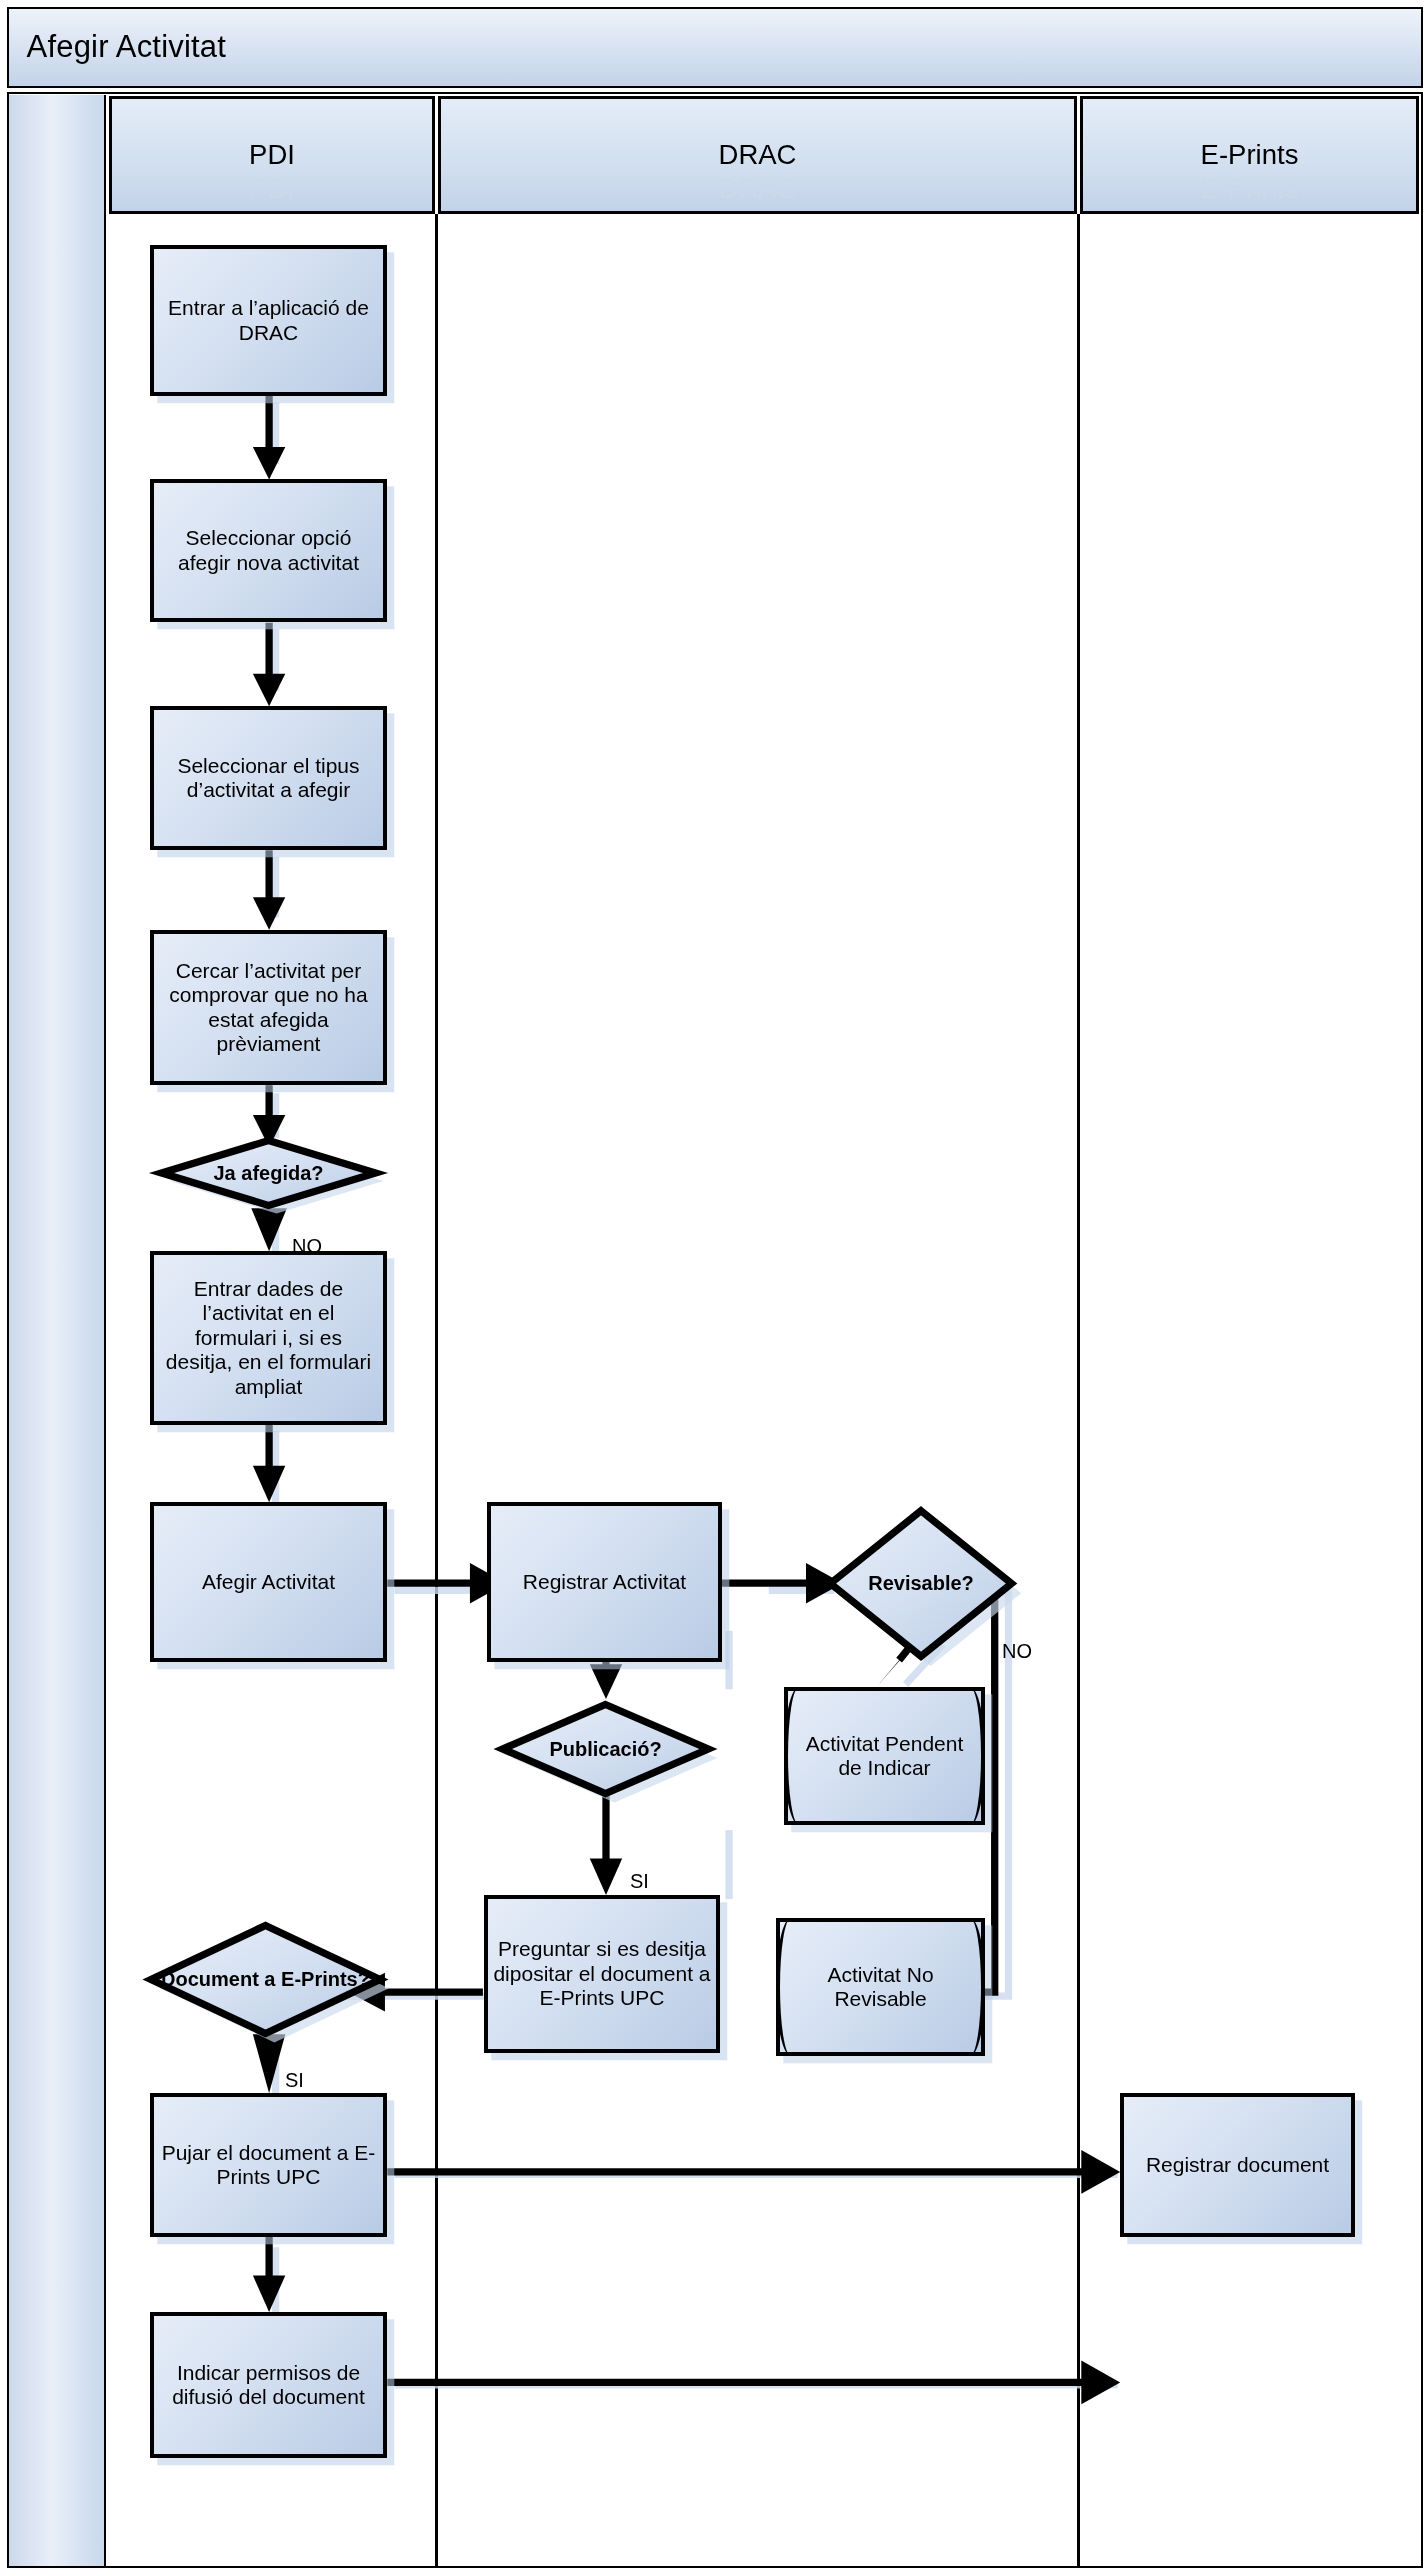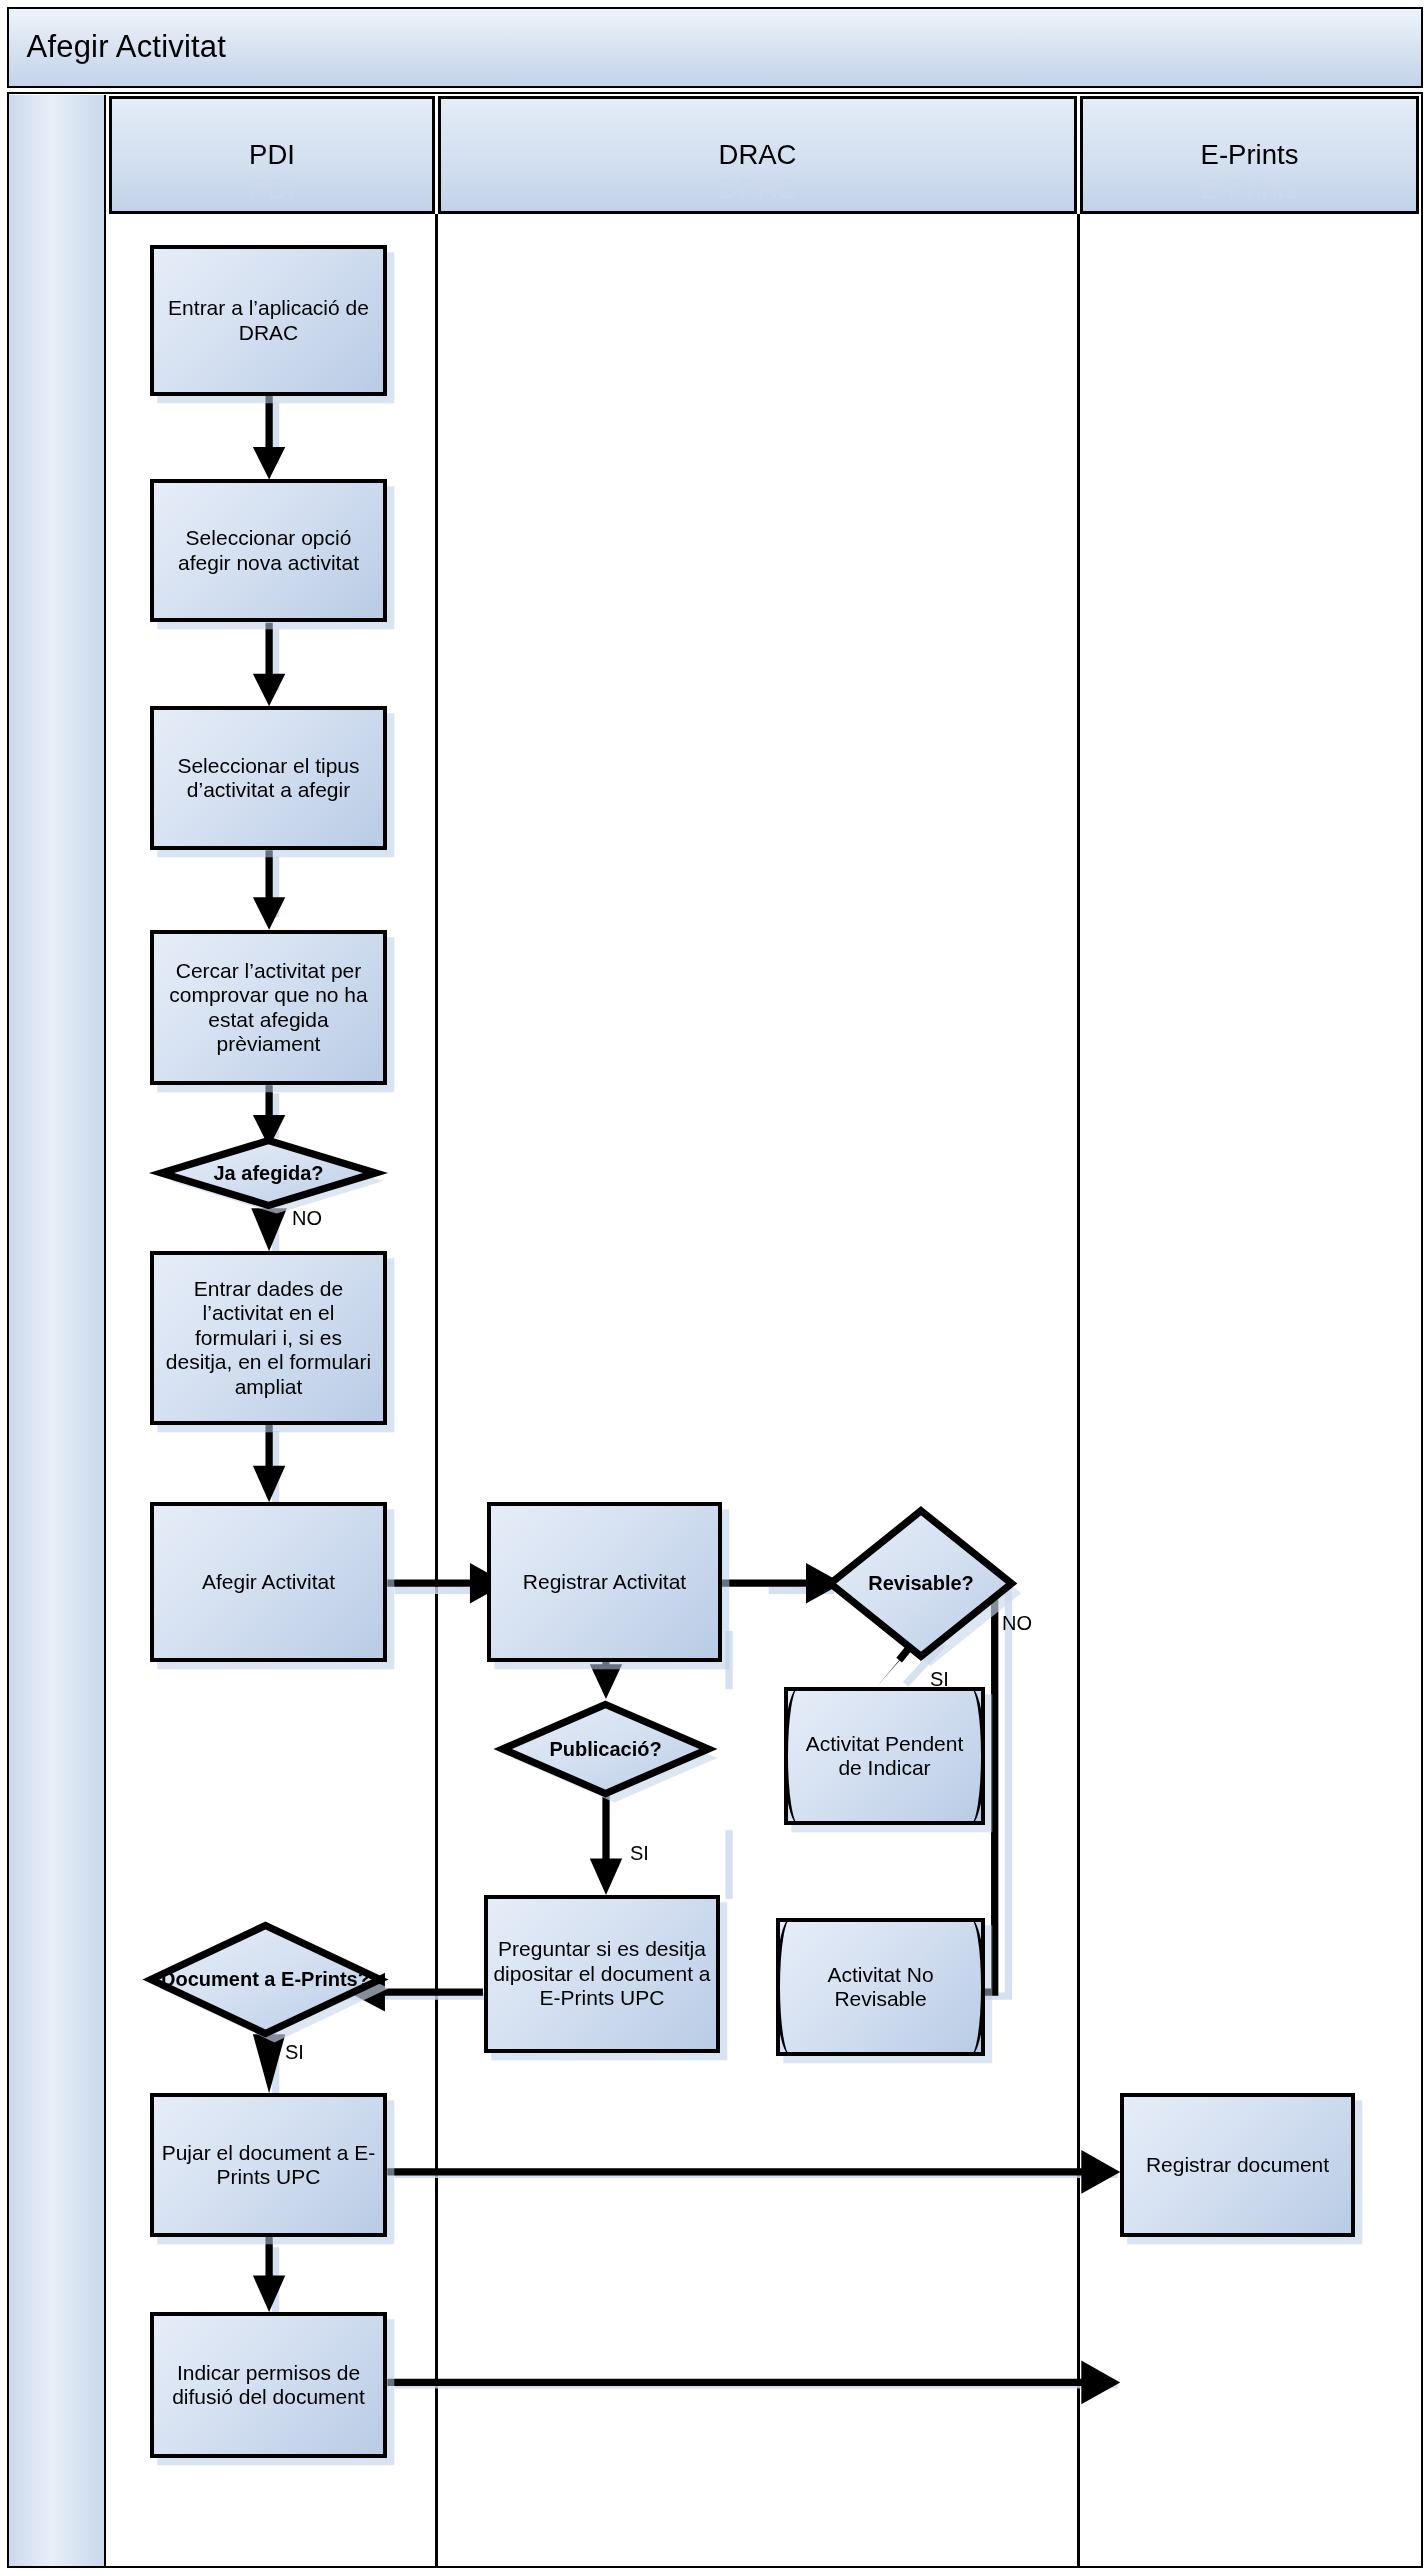--- a/index.html
+++ b/index.html
@@ -81,21 +81,21 @@
   }
   .diamond-wrap{position:absolute;font-weight:bold;}
   .diamond-wrap svg{position:absolute;left:0;top:0;overflow:visible;}
   .diamond-label{
     position:absolute;left:0;top:0;right:0;bottom:0;
     display:flex;align-items:center;justify-content:center;
     text-align:center;font-size:20px;color:#000;line-height:1.15;
     pointer-events:none;
   }
 
-  .edge-label{position:absolute;font-size:20px;color:#000;}
+  .edge-label{position:absolute;font-size:20px;color:#000;margin-top:28px;}
 
   #wires{position:absolute;left:0;top:0;width:1429px;height:2576px;pointer-events:none;}
   #wires .w{stroke:#000;stroke-width:9;fill:none;}
   #wires .shadow{stroke:#cbd9ec;stroke-width:9;fill:none;opacity:.8;}
   #wires .hd{fill:#000;}
 </style>
 </head>
 <body>
 
 <div id="page">

